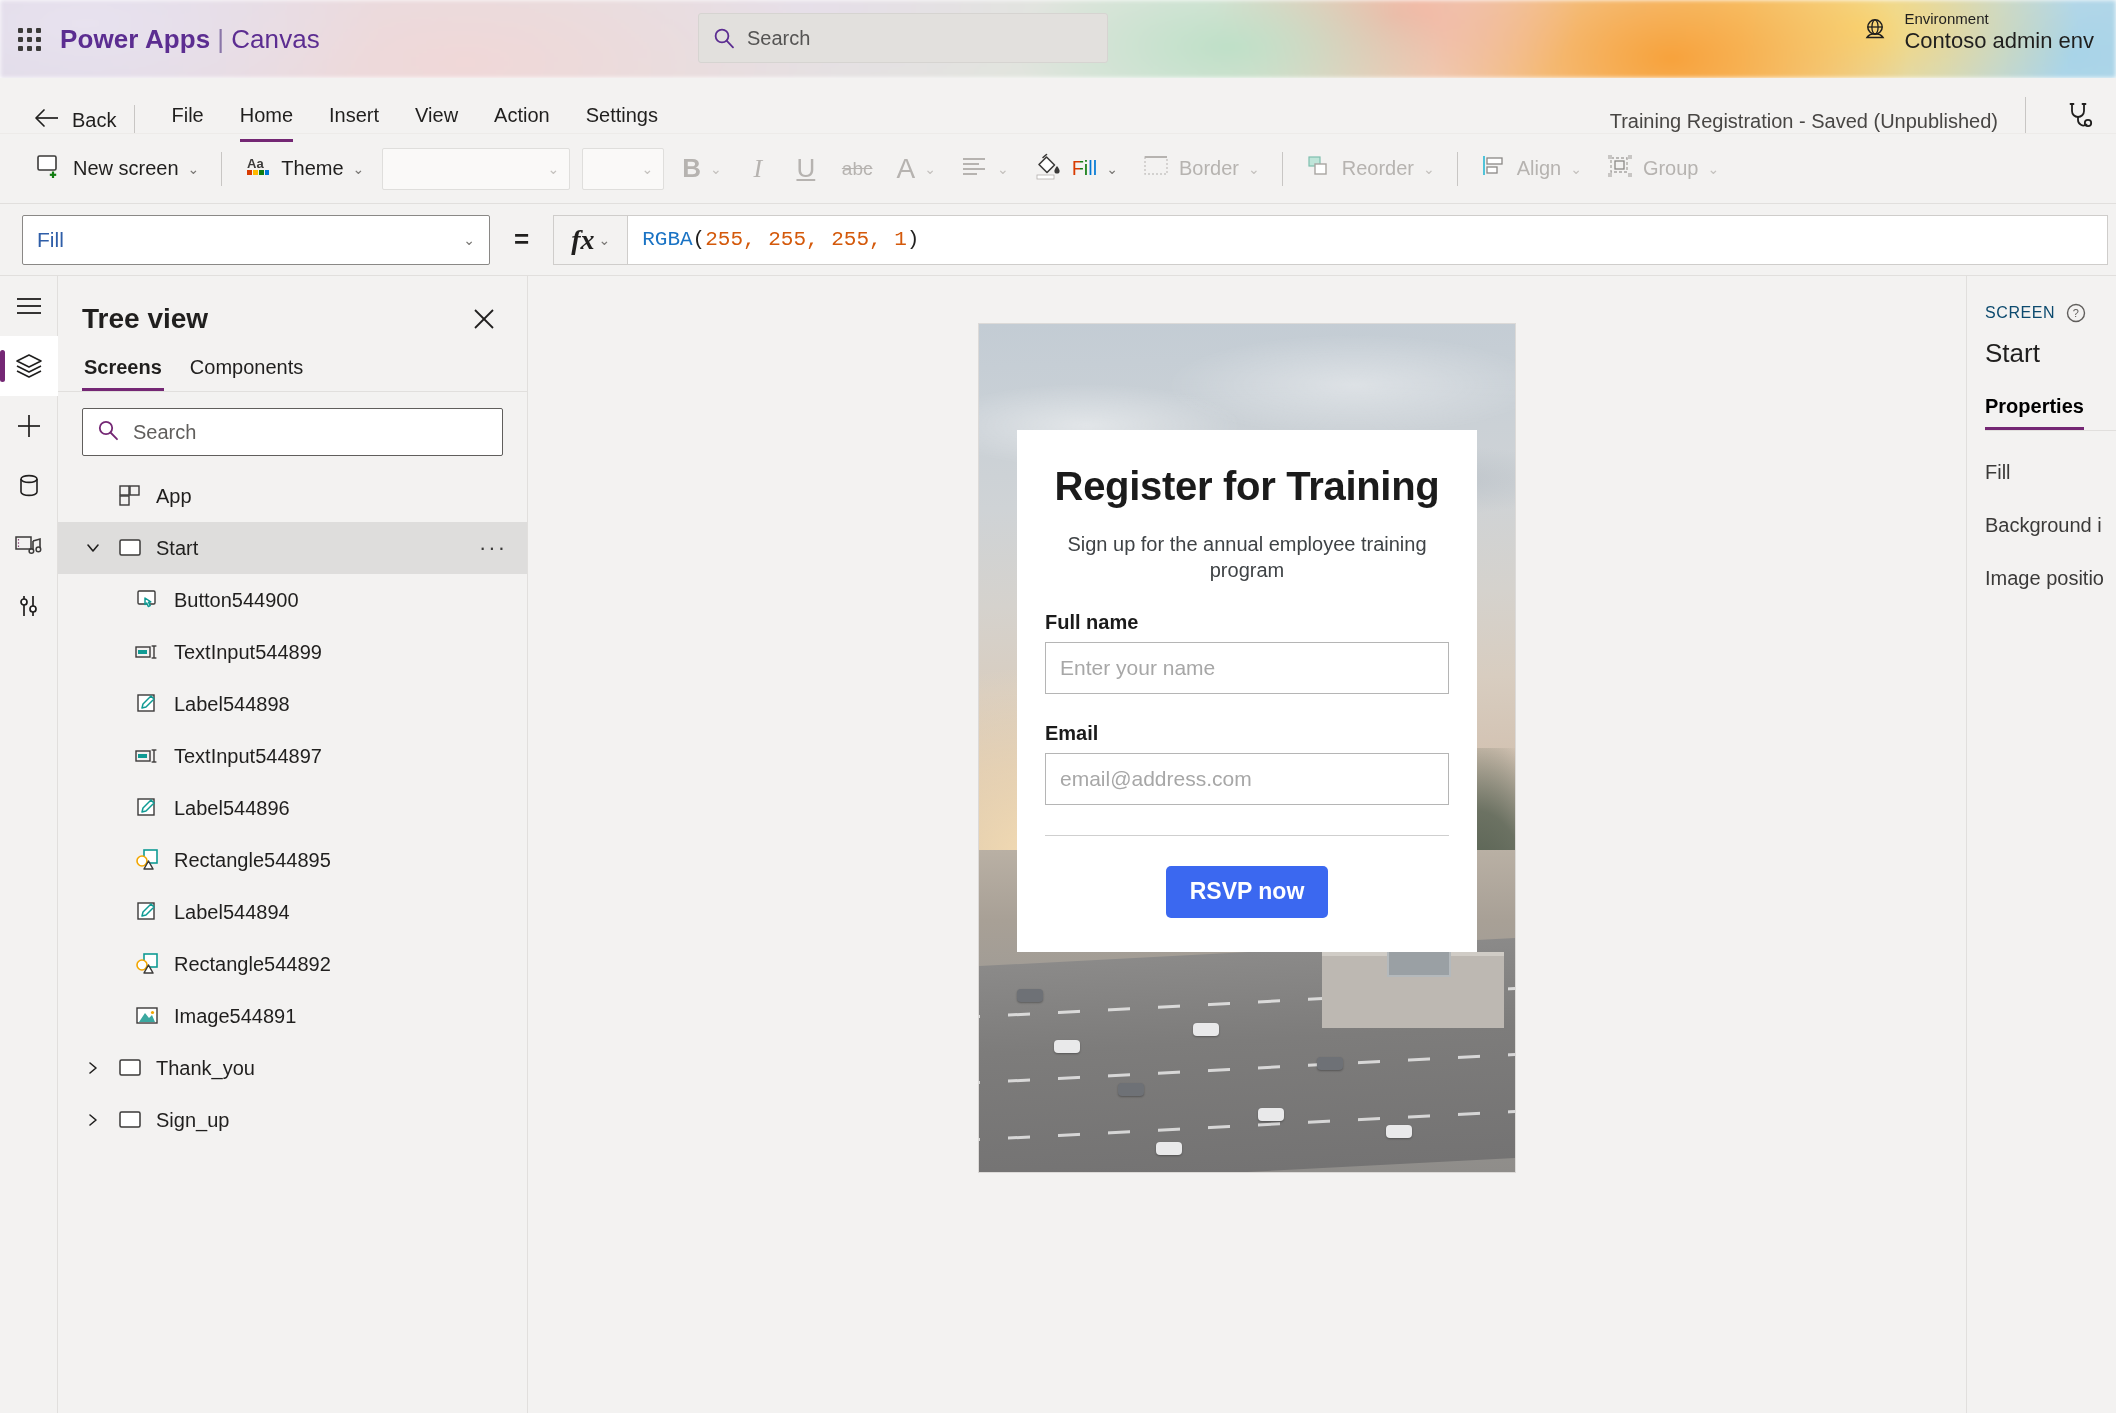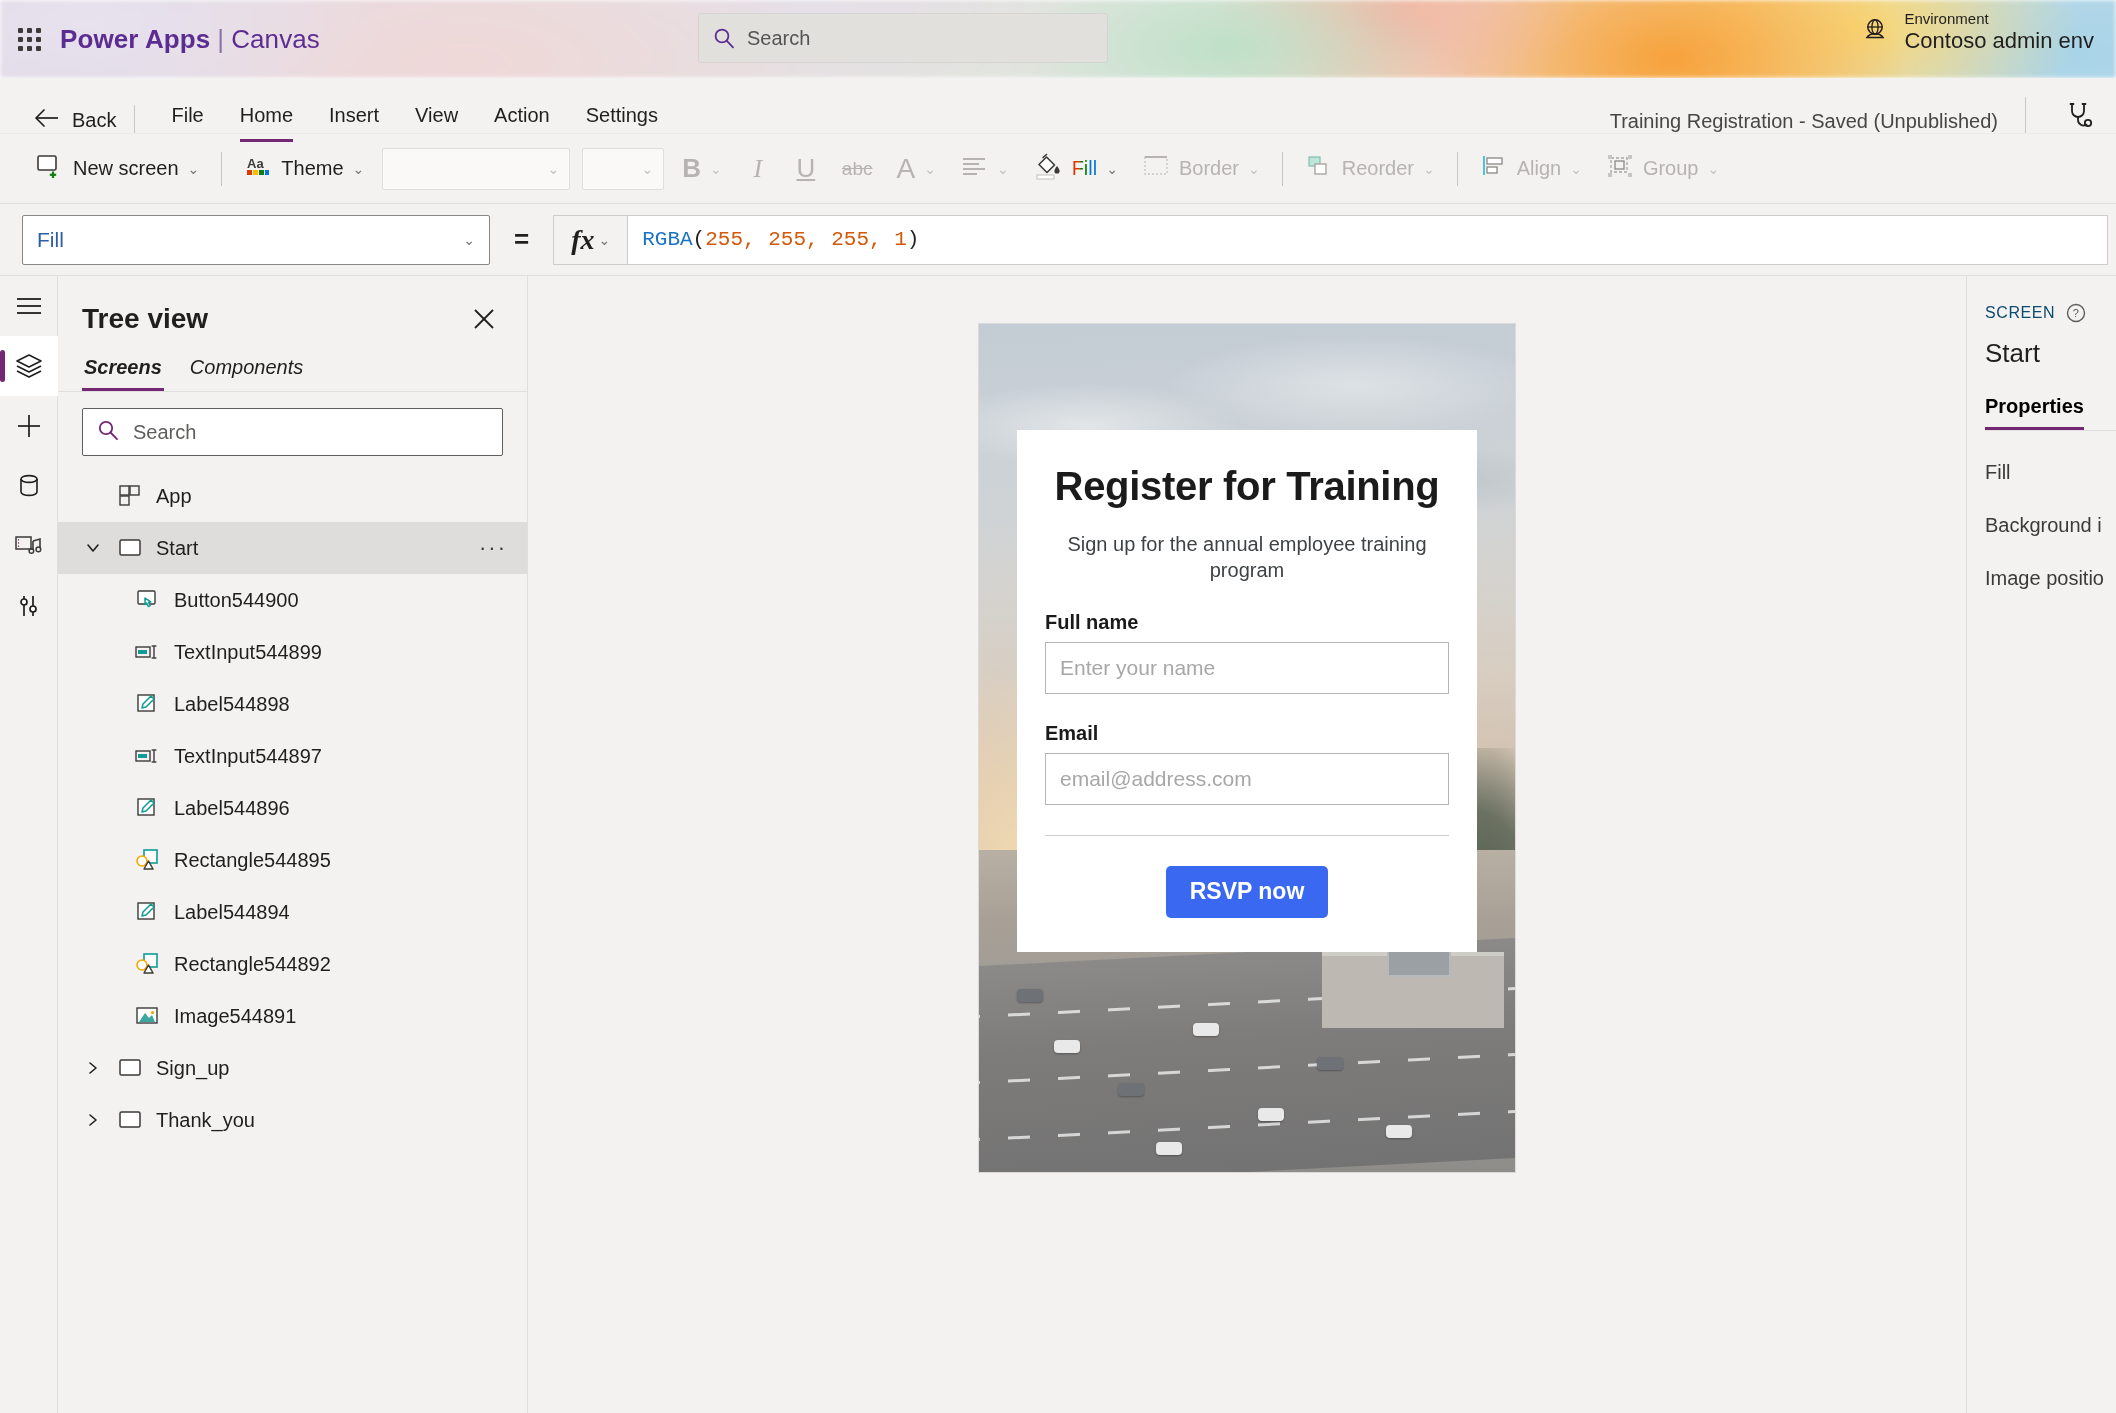--- a/index.html
+++ b/index.html
@@ -245,21 +245,20 @@
   .tree-head {
     display: flex; align-items: center; justify-content: space-between;
     padding: 26px 26px 6px 24px;
   }
   .tree-title { font-size: 28px; font-weight: 600; color: #201f1e; }
   .tree-close { cursor: pointer; padding: 4px; display:flex; }
   .tree-tabs {
     display: flex; gap: 24px;
     padding: 10px 24px 0 24px;
     border-bottom: 1px solid #e1dfdd;
-    font-style: italic;
   }
   .tree-tab {
     position: relative;
     font-size: 20px; color: #201f1e;
     padding: 4px 2px 12px 2px;
     cursor: pointer;
   }
   .tree-tab.active { font-weight: 700; }
   .tree-tab.active::after {
     content: ""; position: absolute;
@@ -898,35 +897,35 @@
         <span class="caret">
           <svg width="16" height="16" viewBox="0 0 16 16">
               <polyline points="5,3 11,8 5,13" fill="none" stroke="#201f1e" stroke-width="1.6" stroke-linecap="round" stroke-linejoin="round"></polyline>
             </svg>
         </span>
         <span class="ticon">
           <svg width="24" height="20" viewBox="0 0 24 20">
               <rect x="2" y="2" width="20" height="15" rx="1.5" fill="#fff" stroke="#3b3a39" stroke-width="1.5"></rect>
             </svg>
         </span>
-        <span class="tlabel">Sign_up</span>
+        <span class="tlabel">Thank_you</span>
       </div>
 
       <div class="tree-row">
         <span class="caret">
           <svg width="16" height="16" viewBox="0 0 16 16">
               <polyline points="5,3 11,8 5,13" fill="none" stroke="#201f1e" stroke-width="1.6" stroke-linecap="round" stroke-linejoin="round"></polyline>
             </svg>
         </span>
         <span class="ticon">
           <svg width="24" height="20" viewBox="0 0 24 20">
               <rect x="2" y="2" width="20" height="15" rx="1.5" fill="#fff" stroke="#3b3a39" stroke-width="1.5"></rect>
             </svg>
         </span>
-        <span class="tlabel">Thank_you</span>
+        <span class="tlabel">Sign_up</span>
       </div>
 
     </div>
   </div>
 
   <div class="canvas-area">
     <div class="phone">
 
       <div class="photo">
         <div class="sky"></div>

